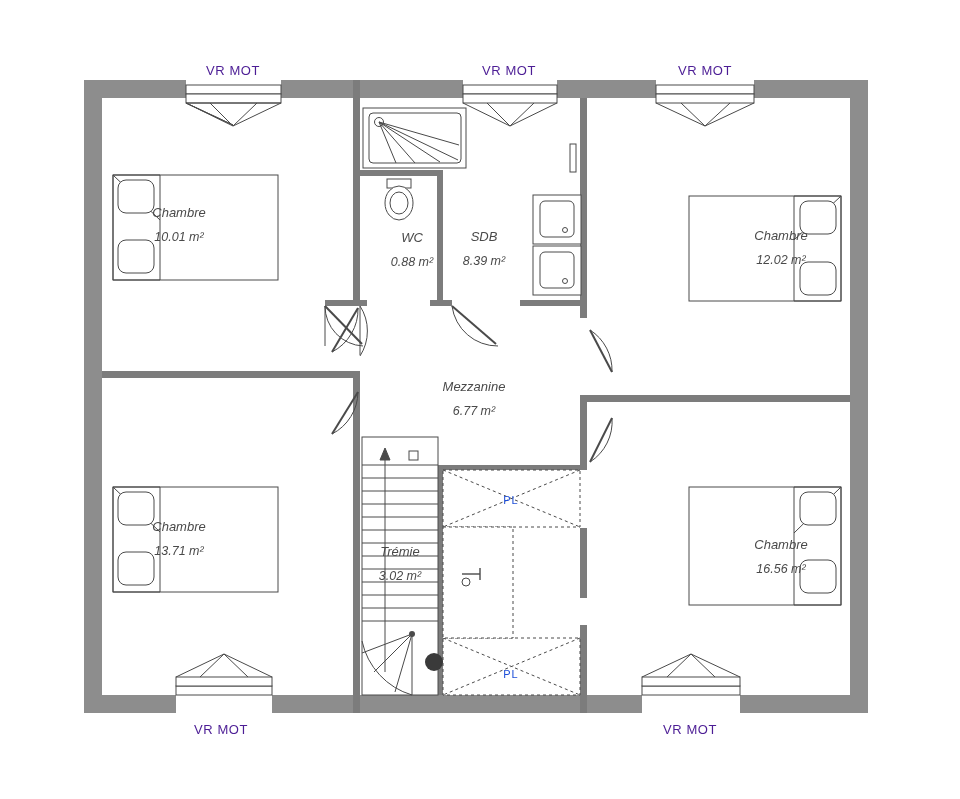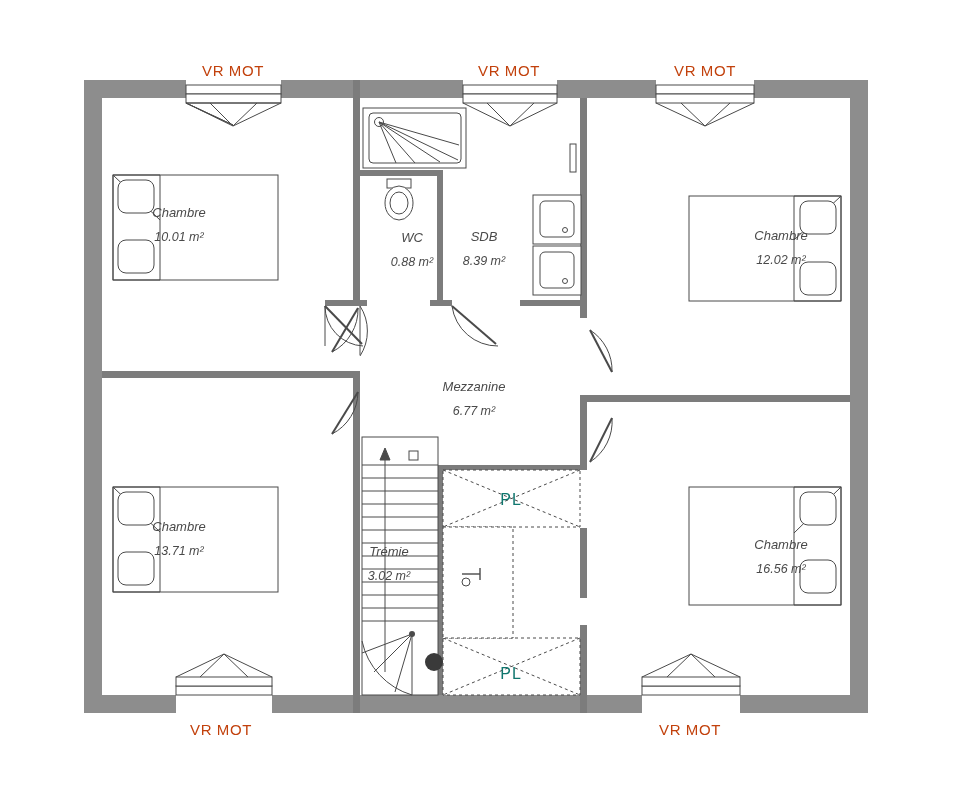--- a/index.html
+++ b/index.html
@@ -34,30 +34,30 @@
     transform: translate(-50%, -50%);
   }
   .room-label .area {
     display: block;
     font-style: italic;
     font-size: 12.5px;
     color: #4a4a4a;
   }
   .vr-label {
     position: absolute;
-    font-size: 15px;
-    color: #c2410c;
+    font-size: 13px;
+    color: #4c1d95;
     letter-spacing: 0.6px;
     white-space: nowrap;
     transform: translate(-50%, -50%);
   }
   .closet-label {
     position: absolute;
-    font-size: 16px;
-    color: #0f766e;
+    font-size: 11px;
+    color: #1d4ed8;
     letter-spacing: 1px;
     transform: translate(-50%, -50%);
   }
   svg.overlay {
     position: absolute;
     left: 0;
     top: 0;
     width: 960px;
     height: 799px;
     pointer-events: none;
@@ -313,21 +313,21 @@
       <span class="area">0.88 m²</span>
     </div>
     <div class="room-label" style="left:484px; top:249px;">
       <span>SDB</span>
       <span class="area">8.39 m²</span>
     </div>
     <div class="room-label" style="left:474px; top:399px;">
       <span>Mezzanine</span>
       <span class="area">6.77 m²</span>
     </div>
-    <div class="room-label" style="left:389px; top:564px;">
+    <div class="room-label" style="left:400px; top:564px;">
       <span>Trémie</span>
       <span class="area">3.02 m²</span>
     </div>
 
     <div class="closet-label" style="left:511px; top:500px;">PL</div>
     <div class="closet-label" style="left:511px; top:674px;">PL</div>
 
     <div class="vr-label" style="left:233px; top:70px;">VR MOT</div>
     <div class="vr-label" style="left:509px; top:70px;">VR MOT</div>
     <div class="vr-label" style="left:705px; top:70px;">VR MOT</div>

